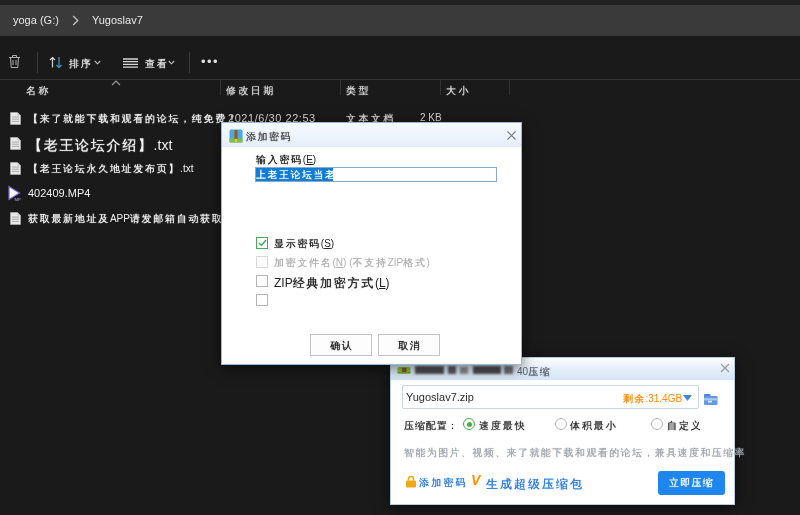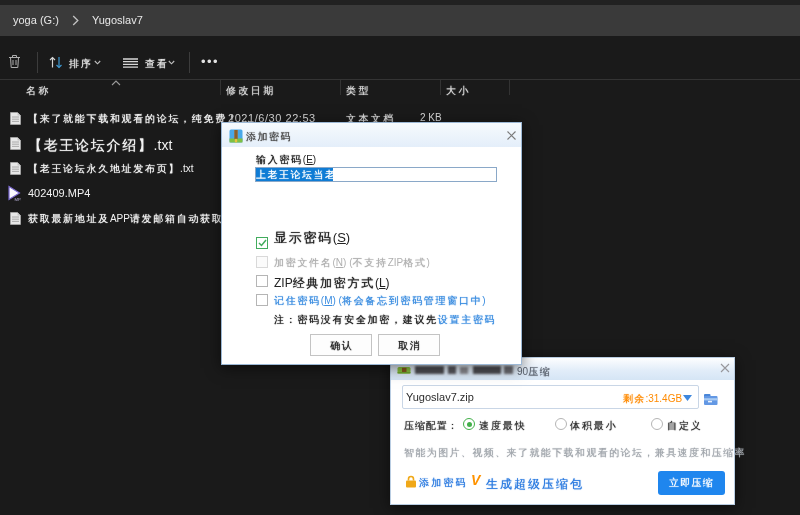--- a/index.html
+++ b/index.html
@@ -133,21 +133,21 @@
       <rect x="0.5" y="3" width="13" height="6.5" rx="1.5" fill="#8bc43f"></rect>
       <rect x="5" y="3.8" width="4.5" height="4.8" fill="#8a5a20"></rect>
       <rect x="0.5" y="8" width="13" height="1.5" fill="#70a82e"></rect>
     </svg>
 
   <div class="abs" style="left:24px;top:8px;width:29px;height:8px;background:#4f4f54;filter:blur(0.8px)"></div>
   <div class="abs" style="left:57px;top:8px;width:8px;height:8px;background:#5a5a60;filter:blur(0.8px)"></div>
   <div class="abs" style="left:69px;top:9px;width:8px;height:7px;background:#8e8e94;filter:blur(0.9px)"></div>
   <div class="abs" style="left:82px;top:8px;width:28px;height:8px;background:#4f4f54;filter:blur(0.8px)"></div>
   <div class="abs" style="left:113px;top:8px;width:9px;height:8px;background:#6e6e74;filter:blur(0.9px)"></div>
-  <div class="abs" style="left:126px;top:7px;font-size:10px;color:#5c6470"><span class="lt">90</span><span class="ts" style="letter-spacing:1.7px">压缩</span></div>
+  <div class="abs" style="left:126px;top:7px;font-size:10px;color:#5c6470"><span class="lt">40</span><span class="ts" style="letter-spacing:1.7px">压缩</span></div>
   <svg class="abs" style="left:329px;top:5px" width="10" height="10" viewBox="0 0 10 10">
       <path d="M1 1 L9 9 M9 1 L1 9" stroke="#97979c" stroke-width="1.1"></path>
     </svg>
 
   <div class="abs" style="left:11px;top:27px;width:297px;height:24px;border:1px solid #c9d6e6;border-radius:2px;background:#fff"></div>
   <div class="abs" style="left:15px;top:33px;font-size:11px;color:#2b2b2b">Yugoslav7.zip</div>
   <div class="abs ts" style="left:232px;top:34px;font-size:10px;color:#ff8a00;letter-spacing:1.2px">剩余<span class="lt">:31.4GB</span></div>
   <svg class="abs" style="left:292px;top:37px" width="9" height="6" viewBox="0 0 9 6">
       <path d="M0 0 L9 0 L4.5 6 Z" fill="#3d87de"></path>
     </svg>
@@ -195,28 +195,26 @@
     </svg>
 
   <div class="abs cj" style="left:34px;top:30px;font-size:10px;color:#222">输入密码<span class="lt">(<u>E</u>)</span></div>
   <div class="abs" style="left:33px;top:44px;width:242px;height:15px;border:1px solid #8aa8c8;background:#fff"></div>
   <div class="abs" style="left:34px;top:45px;width:77px;height:13px;background:#0f7cd5;color:#fff;font-size:10px;line-height:13px;white-space:nowrap;overflow:hidden;letter-spacing:1.5px;text-shadow:0 0 1px currentColor">上老王论坛当老王</div>
 
   <div class="abs" style="left:34px;top:114px;width:12px;height:12px;border:1px solid #42ac5d;background:#fff"></div>
   <svg class="abs" style="left:36px;top:116px" width="9" height="8" viewBox="0 0 9 8">
       <path d="M1 4 L3.5 6.5 L8 1" fill="none" stroke="#42ac5d" stroke-width="1.5"></path>
     </svg>
-  <div class="abs cj" style="left:52px;top:106px;font-size:13px;color:#222">显示密码<span class="lt">(<u>S</u>)</span></div>
+  <div class="abs cj" style="left:52px;top:114px;font-size:10px;color:#222">显示密码<span class="lt">(<u>S</u>)</span></div>
 
   <div class="abs" style="left:34px;top:133px;width:12px;height:12px;border:1px solid #d9d9d9;background:#fbfbfb"></div>
   <div class="abs cj" style="left:52px;top:133px;font-size:10px;color:#b0b0b0">加密文件名<span class="lt">(<u>N</u>) (</span>不支持<span class="lt">ZIP</span>格式<span class="lt">)</span></div>
 
   <div class="abs" style="left:34px;top:152px;width:12px;height:12px;border:1px solid #b5b5b5;background:#fff"></div>
   <div class="abs cj" style="left:52px;top:152px;font-size:12px;color:#222"><span class="lt">ZIP</span>经典加密方式<span class="lt">(<u>L</u>)</span></div>
 
   <div class="abs" style="left:34px;top:171px;width:12px;height:12px;border:1px solid #b5b5b5;background:#fff"></div>
-  <div class="abs cj" style="left:52px;top:171px;font-size:10px;color:#3b8de0">记住密码<span class="lt">(<u>M</u>) (</span>将会备忘到密码管理窗口中<span class="lt">)</span></div>
-
-  <div class="abs cj" style="left:52px;top:190px;font-size:10px;color:#222">注：密码没有安全加密，建议先<span style="color:#3b8de0">设置主密码</span></div>
+
 
   <div class="abs" style="left:88px;top:211px;width:62px;height:22px;border:1px solid #c3c3c3;background:#fdfdfd;text-align:center;line-height:22px;font-size:10px;color:#222;letter-spacing:1.5px;text-indent:1.5px;text-shadow:0 0 1px #222">确认</div>
   <div class="abs" style="left:156px;top:211px;width:62px;height:22px;border:1px solid #c3c3c3;background:#fdfdfd;text-align:center;line-height:22px;font-size:10px;color:#222;letter-spacing:1.5px;text-indent:1.5px;text-shadow:0 0 1px #222">取消</div>
 </div>
 
 </body></html>

